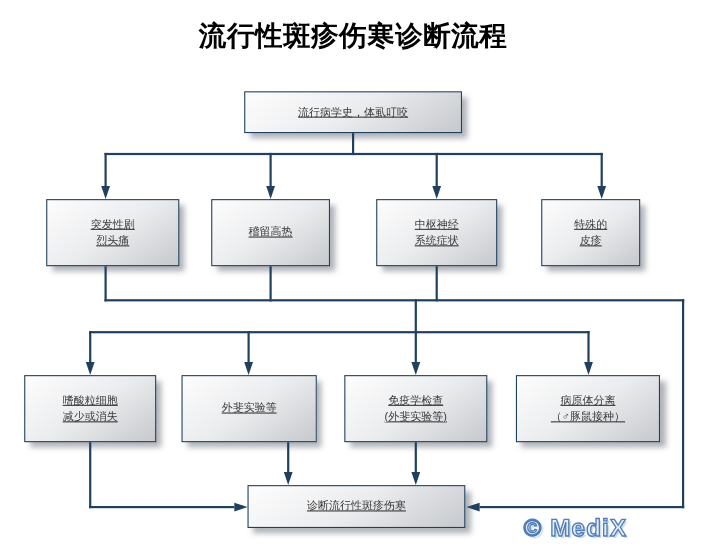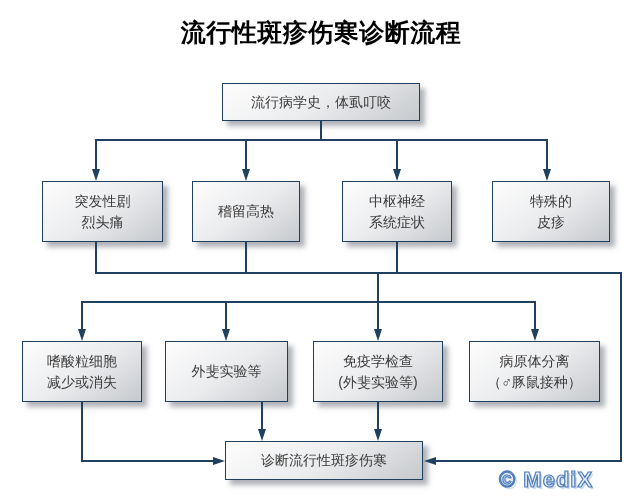--- a/index.html
+++ b/index.html
@@ -13,39 +13,38 @@
     font-size:25px;font-weight:bold;color:#000;letter-spacing:0.5px;
   }
   .node{
     position:absolute;box-sizing:border-box;
     border:1.5px solid #20405f;
     background:linear-gradient(145deg,#fdfdfd 0%,#ebecee 50%,#c6c9cd 100%);
     box-shadow:5px 5px 5px rgba(110,115,125,0.55);
     display:flex;align-items:center;justify-content:center;text-align:center;
   }
   .node .label{
-    font-size:14px;color:#3a3a3a;line-height:1.5;white-space:pre-line;
+    font-size:10px;color:#3a3a3a;line-height:1.5;white-space:pre-line;text-decoration:underline;
   }
   .hline,.vline{position:absolute;background:#20405f;}
   .arrow-down{position:absolute;width:0;height:0;
     border-left:4px solid transparent;border-right:4px solid transparent;
     border-top:12px solid #20405f;}
   .arrow-right{position:absolute;width:0;height:0;
     border-top:4px solid transparent;border-bottom:4px solid transparent;
     border-left:12px solid #20405f;}
   .arrow-left{position:absolute;width:0;height:0;
     border-top:4px solid transparent;border-bottom:4px solid transparent;
     border-right:12px solid #20405f;}
   .watermark{
     position:absolute;left:476px;top:467px;
     font-size:22px;font-weight:800;letter-spacing:1px;
     color:#e8eef7;-webkit-text-stroke:1.2px #4d7db8;
     text-shadow:2px 2px 1px rgba(77,125,184,0.30);
     font-family:"Liberation Sans",sans-serif;
-    margin-left:23px;
   }
 </style>
 </head>
 <body>
 
 <div class="stage">
 
   <div class="title">流行性斑疹伤寒诊断流程</div>
 
   <div class="node" style="left:222px;top:83px;width:198px;height:38px;">
@@ -56,21 +55,21 @@
     <span class="label">突发性剧
 烈头痛</span>
   </div>
   <div class="node" style="left:342px;top:181px;width:110px;height:61px;">
     <span class="label">中枢神经
 系统症状</span>
   </div>
   <div class="node" style="left:192px;top:181px;width:108px;height:61px;">
     <span class="label">稽留高热</span>
   </div>
-  <div class="node" style="left:492px;top:181px;width:118px;height:61px;">
+  <div class="node" style="left:492px;top:181px;width:90px;height:61px;">
     <span class="label">特殊的
 皮疹</span>
   </div>
 
   <div class="node" style="left:22px;top:341px;width:120px;height:61px;">
     <span class="label">嗜酸粒细胞
 减少或消失</span>
   </div>
   <div class="node" style="left:165px;top:341px;width:123px;height:61px;">
     <span class="label">外斐实验等</span>

